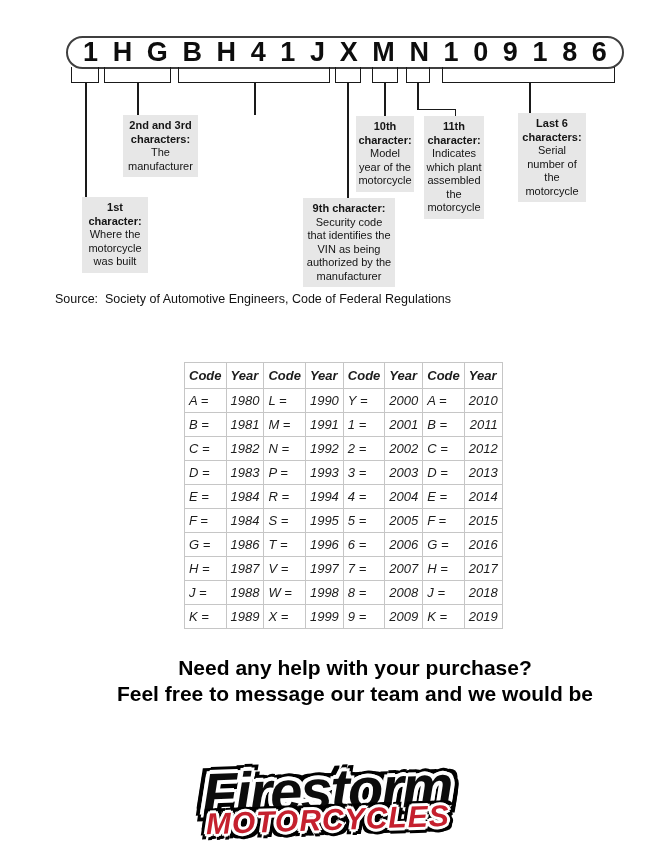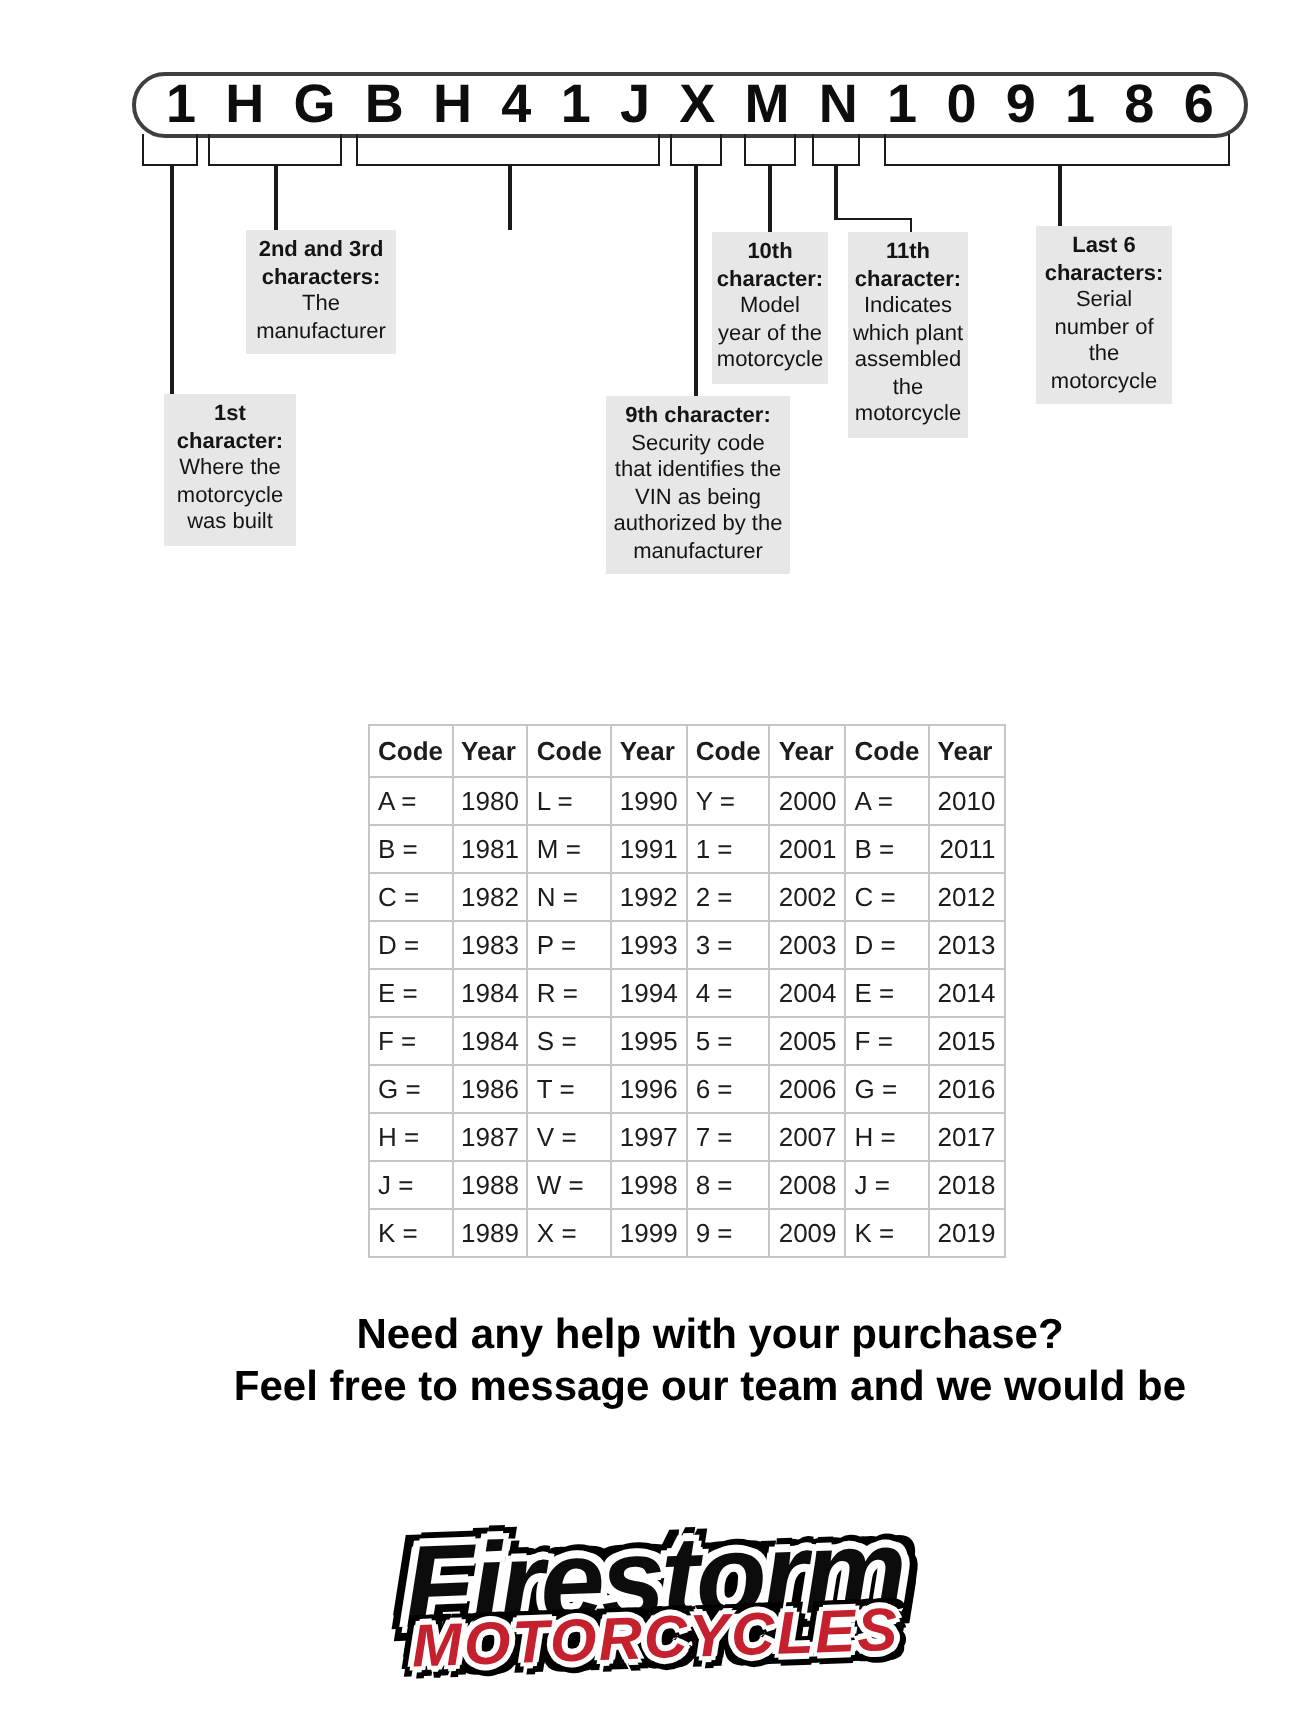--- a/index.html
+++ b/index.html
@@ -54,21 +54,21 @@
   .note-fourth   { left:203px; top:115px; width:116px; }
   .note-ninth    { left:303px; top:198px; width:92px; }
   .note-tenth    { left:356px; top:116px; width:58px; }
   .note-eleventh { left:424px; top:116px; width:60px; }
   .note-last     { left:518px; top:113px; width:68px; }
 
   
   .source { position:absolute; left:55px; top:292px; font-size:12.5px; color:#121212; white-space:pre; }
 
   
-  .tablewrap { position:absolute; left:184px; top:362px; }
+  .tablewrap { position:absolute; left:184px; top:362px;font-style:italic; }
   table.codes { border-collapse:collapse; table-layout:fixed; }
   table.codes th, table.codes td {
     border:1px solid #c6c6c6; font-size:13px; color:#1c1c1c;
     padding:0 4px; box-sizing:border-box; white-space:nowrap;
   }
   table.codes th { font-weight:bold; text-align:left; height:26px; }
   table.codes td { height:24px; }
   td.code { text-align:left; }
   td.year { text-align:right; }
   col.c-code { width:37px; } col.c-year { width:34px; }
@@ -154,20 +154,21 @@
   <div class="note note-tenth">
     <span class="t">10th character:</span><span>Model year of the motorcycle</span>
   </div>
   <div class="note note-eleventh">
     <span class="t">11th character:</span><span>Indicates which plant assembled the motorcycle</span>
   </div>
   <div class="note note-last">
     <span class="t">Last 6 characters:</span><span>Serial number of the motorcycle</span>
   </div>
 
+  <div class="source">Source:  Society of Automotive Engineers, Code of Federal Regulations</div>
 
   <div class="tablewrap">
     <table class="codes">
       <colgroup>
         <col class="c-code">
           <col class="c-year">
           <col class="c-code">
           <col class="c-year">
         <col class="c-code">
           <col class="c-year">

